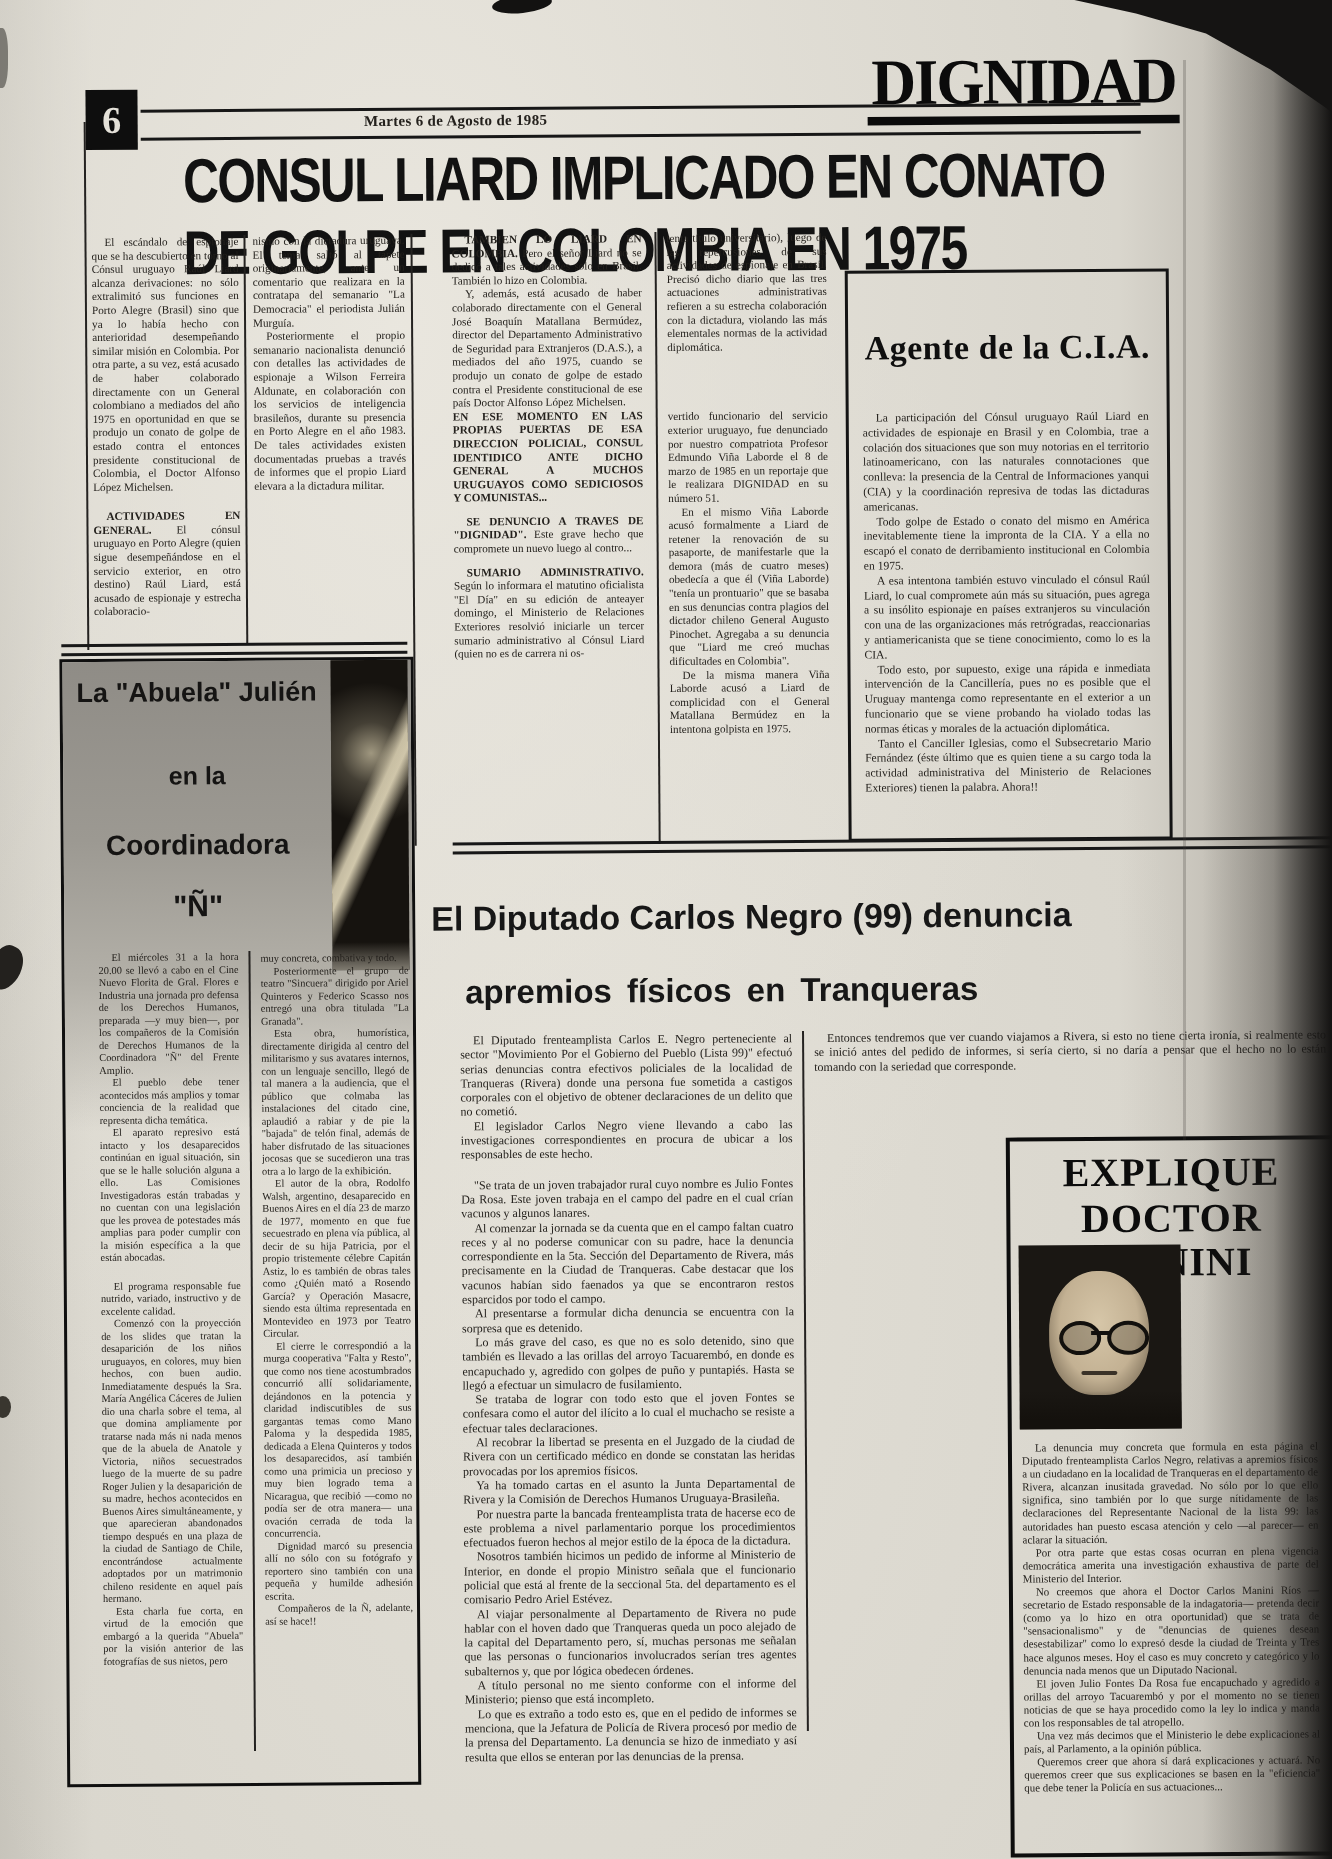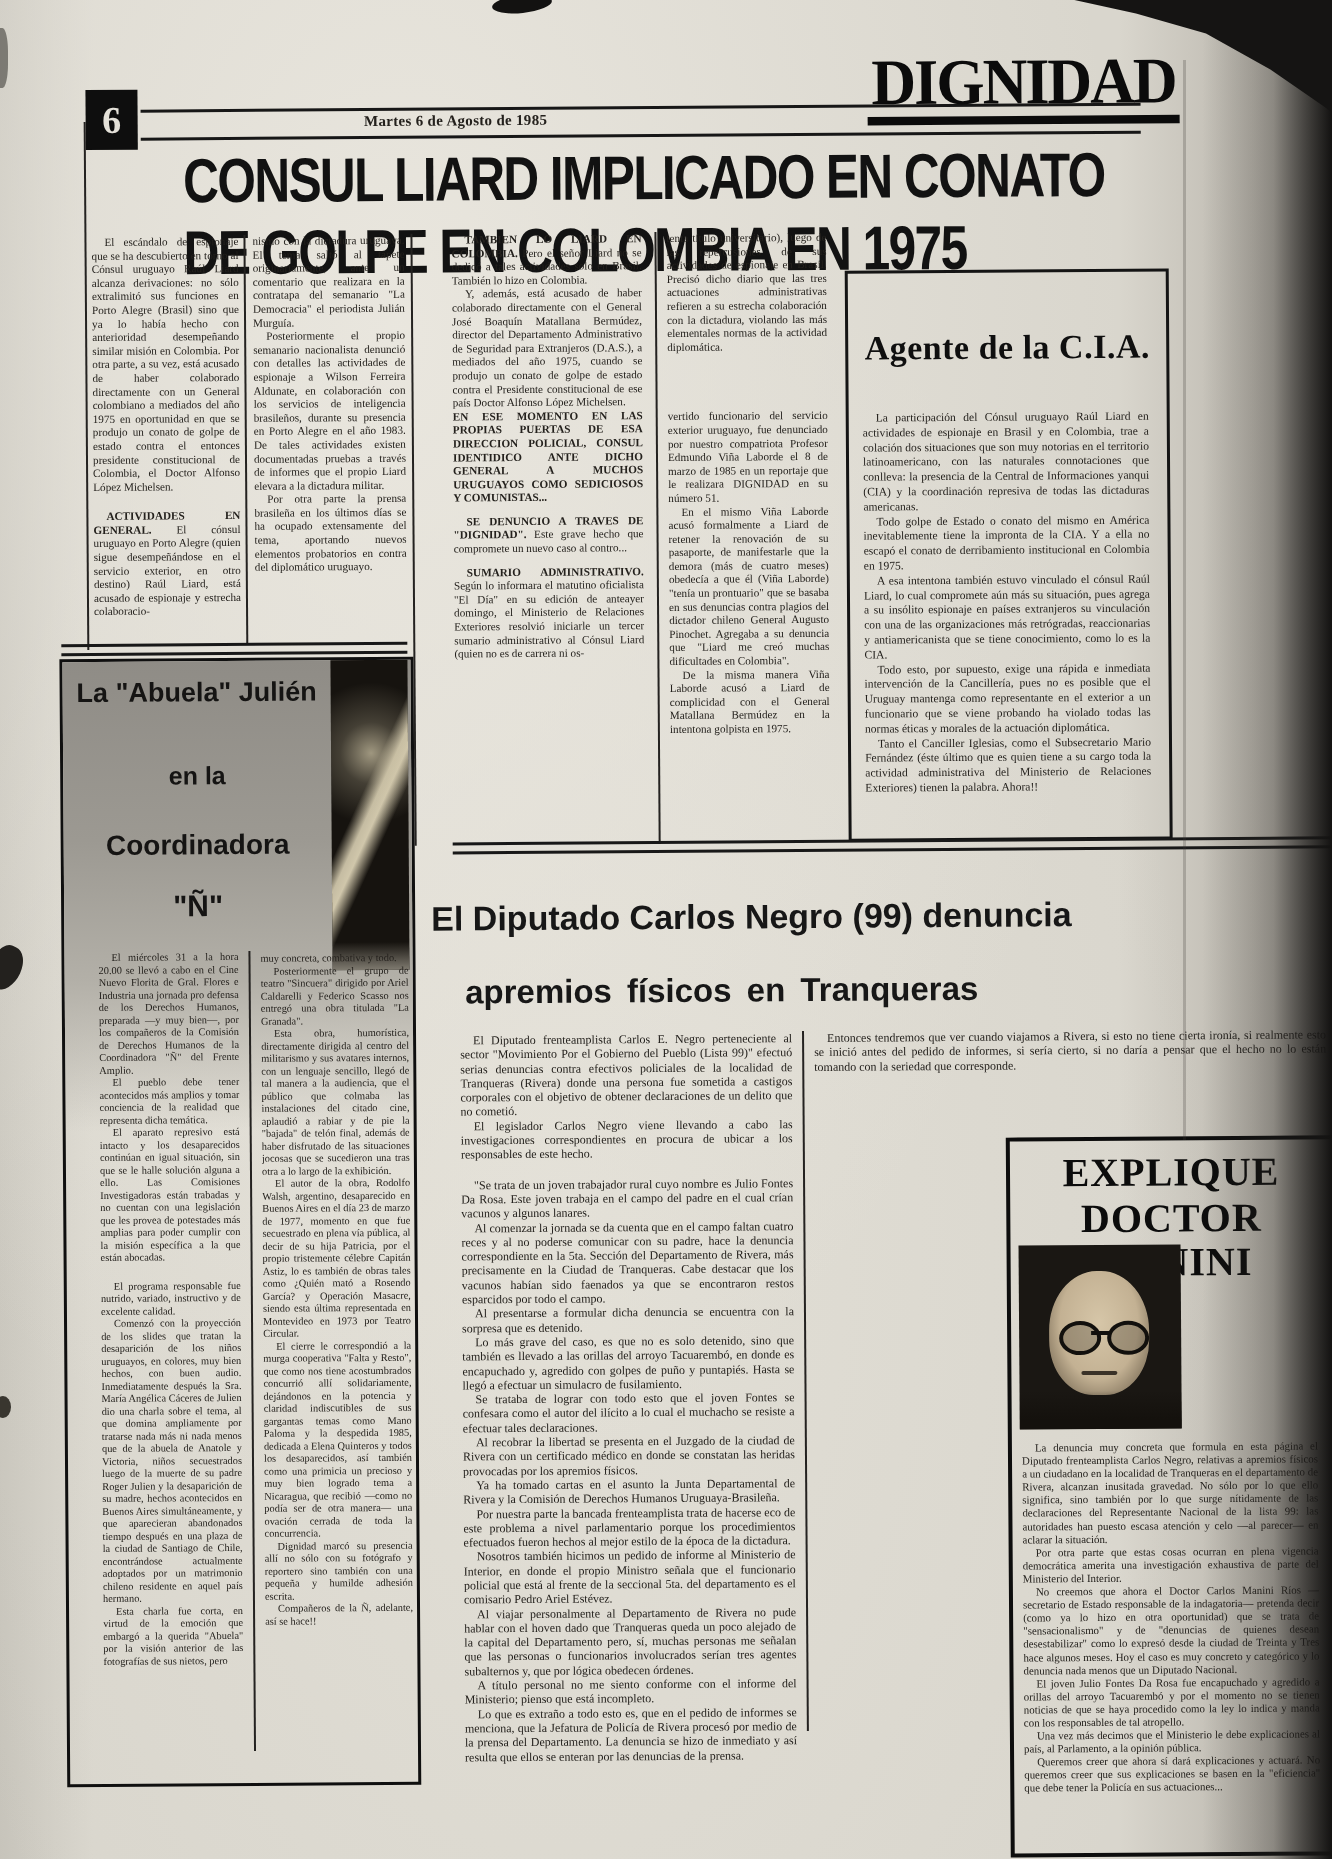--- a/index.html
+++ b/index.html
@@ -105,28 +105,27 @@
     <div class="headline" style="top:218px">DE GOLPE EN COLOMBIA EN 1975</div>
 
     <div class="col c-lead" style="left:95px;top:232px;width:147px;height:408px">
       <p><b></b><span>El escándalo de espionaje que se ha descubierto en torno al Cónsul uruguayo Raúl Liard alcanza derivaciones: no sólo extralimitó sus funciones en Porto Alegre (Brasil) sino que ya lo había hecho con anterioridad desempeñando similar misión en Colombia. Por otra parte, a su vez, está acusado de haber colaborado directamente con un General colombiano a mediados del año 1975 en oportunidad en que se produjo un conato de golpe de estado contra el entonces presidente constitucional de Colombia, el Doctor Alfonso López Michelsen.</span></p>
       <p class="gap-md"><b>ACTIVIDADES EN GENERAL.</b><span> El cónsul uruguayo en Porto Alegre (quien sigue desempeñándose en el servicio exterior, en otro destino) Raúl Liard, está acusado de espionaje y estrecha colaboracio-</span></p>
     </div>
     <div class="vrule" style="left:247px;top:232px;height:408px"></div>
     <div class="col c-lead" style="left:256px;top:232px;width:152px;height:408px">
       <p class="cont">nismo con la dictadura uruguaya. El tema saltó al tapete originariamente, ante un comentario que realizara en la contratapa del semanario "La Democracia" el periodista Julián Murguía.</p>
       <p>Posteriormente el propio semanario nacionalista denunció con detalles las actividades de espionaje a Wilson Ferreira Aldunate, en colaboración con los servicios de inteligencia brasileños, durante su presencia en Porto Alegre en el año 1983. De tales actividades existen documentadas pruebas a través de informes que el propio Liard elevara a la dictadura militar.</p>
-      <p>Por otra parte la prensa brasileña en los últimos días se ha ocupado extensamente del tema, aportando nuevos elementos probatorios en contra del diplomático uruguayo.</p>
     </div>
     <div class="vrule" style="left:414px;top:232px;height:612px"></div>
     <div class="col c-lead" style="left:455px;top:232px;width:190px;height:600px">
       <p><b>TAMBIEN LO LIARD EN COLOMBIA.</b><span> Pero el señor Liard no se dedicó a tales actividades solo en Brasil. También lo hizo en Colombia.</span></p>
       <p><b></b><span>Y, además, está acusado de haber colaborado directamente con el General José Boaquín Matallana Bermúdez, director del Departamento Administrativo de Seguridad para Extranjeros (D.A.S.), a mediados del año 1975, cuando se produjo un conato de golpe de estado contra el Presidente constitucional de ese país Doctor Alfonso López Michelsen.</span></p>
       <p class="cont"><b>EN ESE MOMENTO EN LAS PROPIAS PUERTAS DE ESA DIRECCION POLICIAL, CONSUL IDENTIDICO ANTE DICHO GENERAL A MUCHOS URUGUAYOS COMO SEDICIOSOS Y COMUNISTAS...</b><span></span></p>
-      <p class="gap-sm"><b>SE DENUNCIO A TRAVES DE "DIGNIDAD".</b><span> Este grave hecho que compromete un nuevo caso al contro...</span></p>
+      <p class="gap-sm"><b>SE DENUNCIO A TRAVES DE "DIGNIDAD".</b><span> Este grave hecho que compromete un nuevo luego al contro...</span></p>
       <p class="gap-sm"><b>SUMARIO ADMINISTRATIVO.</b><span> Según lo informara el matutino oficialista "El Día" en su edición de anteayer domingo, el Ministerio de Relaciones Exteriores resolvió iniciarle un tercer sumario administrativo al Cónsul Liard (quien no es de carrera ni os-</span></p>
     </div>
     <div class="vrule" style="left:658px;top:232px;height:612px"></div>
     <div class="col c-lead" style="left:670px;top:232px;width:160px;height:600px">
       <p class="cont">tenta título universitario), luego de las repercusiones de sus actividades de espionaje en Brasil. Precisó dicho diario que las tres actuaciones administrativas refieren a su estrecha colaboración con la dictadura, violando las más elementales normas de la actividad diplomática.</p>
       <p class="cont gap-xl">vertido funcionario del servicio exterior uruguayo, fue denunciado por nuestro compatriota Profesor Edmundo Viña Laborde el 8 de marzo de 1985 en un reportaje que le realizara DIGNIDAD en su número 51.</p>
       <p>En el mismo Viña Laborde acusó formalmente a Liard de retener la renovación de su pasaporte, de manifestarle que la demora (más de cuatro meses) obedecía a que él (Viña Laborde) "tenía un prontuario" que se basaba en sus denuncias contra plagios del dictador chileno General Augusto Pinochet. Agregaba a su denuncia que "Liard me creó muchas dificultades en Colombia".</p>
       <p>De la misma manera Viña Laborde acusó a Liard de complicidad con el General Matallana Bermúdez en la intentona golpista en 1975.</p>
     </div>
 
@@ -156,21 +155,21 @@
         <p>El miércoles 31 a la hora 20.00 se llevó a cabo en el Cine Nuevo Florita de Gral. Flores e Industria una jornada pro defensa de los Derechos Humanos, preparada —y muy bien—, por los compañeros de la Comisión de Derechos Humanos de la Coordinadora "Ñ" del Frente Amplio.</p>
         <p>El pueblo debe tener acontecidos más amplios y tomar conciencia de la realidad que representa dicha temática.</p>
         <p>El aparato represivo está intacto y los desaparecidos continúan en igual situación, sin que se le halle solución alguna a ello. Las Comisiones Investigadoras están trabadas y no cuentan con una legislación que les provea de potestades más amplias para poder cumplir con la misión específica a la que están abocadas.</p>
         <p class="gap-md">El programa responsable fue nutrido, variado, instructivo y de excelente calidad.</p>
         <p>Comenzó con la proyección de los slides que tratan la desaparición de los niños uruguayos, en colores, muy bien hechos, con buen audio. Inmediatamente después la Sra. María Angélica Cáceres de Julien dio una charla sobre el tema, al que domina ampliamente por tratarse nada más ni nada menos que de la abuela de Anatole y Victoria, niños secuestrados luego de la muerte de su padre Roger Julien y la desaparición de su madre, hechos acontecidos en Buenos Aires simultáneamente, y que aparecieran abandonados tiempo después en una plaza de la ciudad de Santiago de Chile, encontrándose actualmente adoptados por un matrimonio chileno residente en aquel país hermano.</p>
         <p>Esta charla fue corta, en virtud de la emoción que embargó a la querida "Abuela" por la visión anterior de las fotografías de sus nietos, pero</p>
       </div>
       <div class="vrule" style="left:184px;top:290px;height:800px"></div>
       <div class="col c-ab" style="left:196px;top:292px;width:148px;height:818px">
         <p class="cont">muy concreta, combativa y todo.</p>
-        <p>Posteriormente el grupo de teatro "Sincuera" dirigido por Ariel Caldarelli y Federico Scasso nos entregó una obra titulada "La Granada".</p>
+        <p>Posteriormente el grupo de teatro "Sincuera" dirigido por Ariel Quinteros y Federico Scasso nos entregó una obra titulada "La Granada".</p>
         <p>Esta obra, humorística, directamente dirigida al centro del militarismo y sus avatares internos, con un lenguaje sencillo, llegó de tal manera a la audiencia, que el público que colmaba las instalaciones del citado cine, aplaudió a rabiar y de pie la "bajada" de telón final, además de haber disfrutado de las situaciones jocosas que se sucedieron una tras otra a lo largo de la exhibición.</p>
         <p>El autor de la obra, Rodolfo Walsh, argentino, desaparecido en Buenos Aires en el día 23 de marzo de 1977, momento en que fue secuestrado en plena vía pública, al decir de su hija Patricia, por el propio tristemente célebre Capitán Astiz, lo es también de obras tales como ¿Quién mató a Rosendo García? y Operación Masacre, siendo esta última representada en Montevideo en 1973 por Teatro Circular.</p>
         <p>El cierre le correspondió a la murga cooperativa "Falta y Resto", que como nos tiene acostumbrados concurrió allí solidariamente, dejándonos en la potencia y claridad indiscutibles de sus gargantas temas como Mano Paloma y la despedida 1985, dedicada a Elena Quinteros y todos los desaparecidos, así también como una primicia un precioso y muy bien logrado tema a Nicaragua, que recibió —como no podía ser de otra manera— una ovación cerrada de toda la concurrencia.</p>
         <p>Dignidad marcó su presencia allí no sólo con su fotógrafo y reportero sino también con una pequeña y humilde adhesión escrita.</p>
         <p>Compañeros de la Ñ, adelante, así se hace!!</p>
       </div>
     </div>
 
     <div class="hrule-double" style="left:452px;top:841px;width:878px"></div>
 

